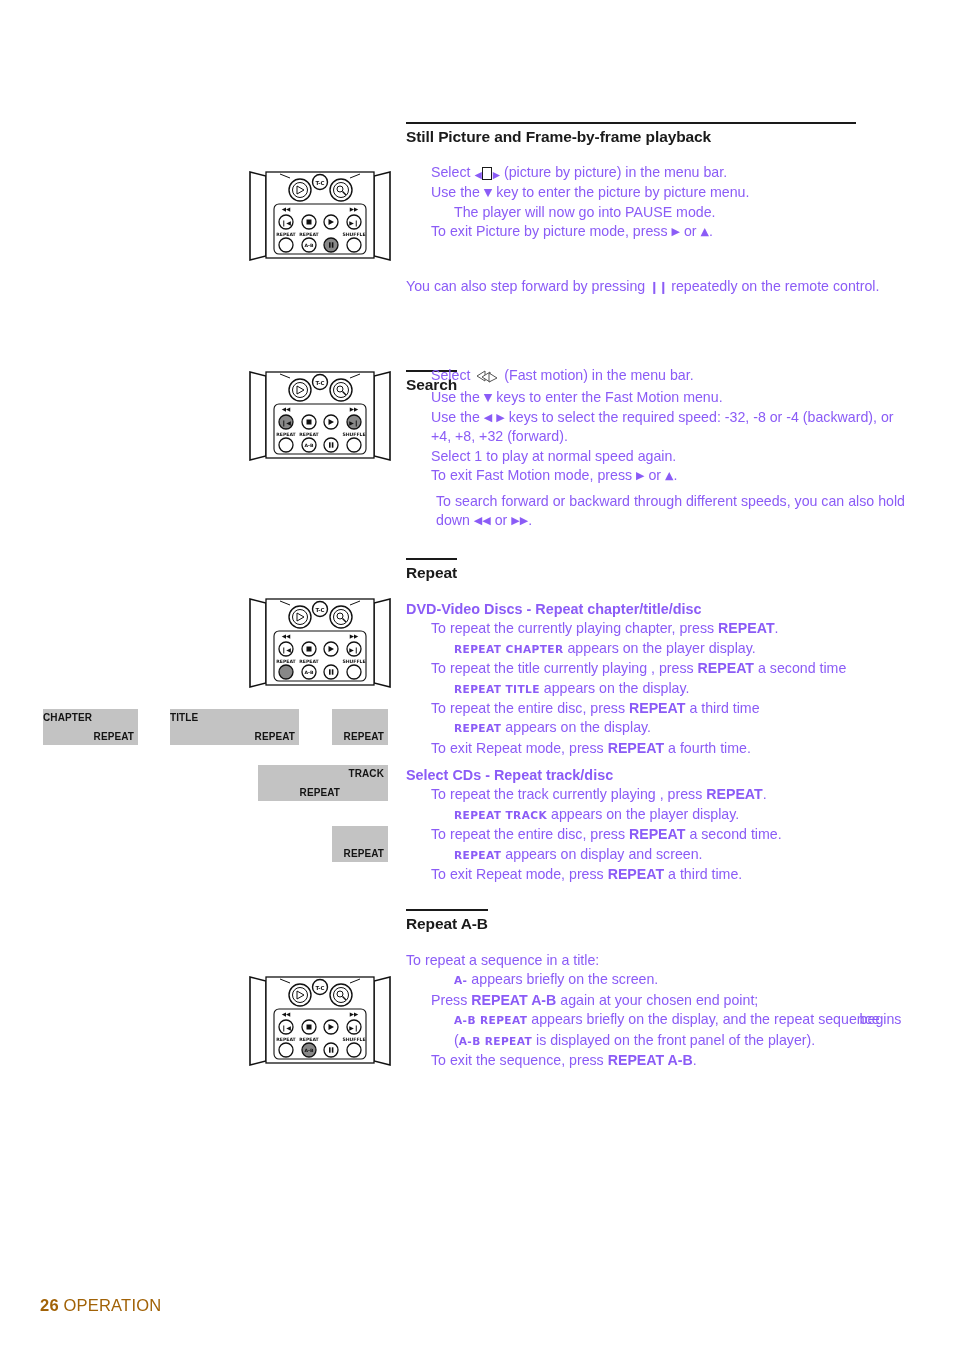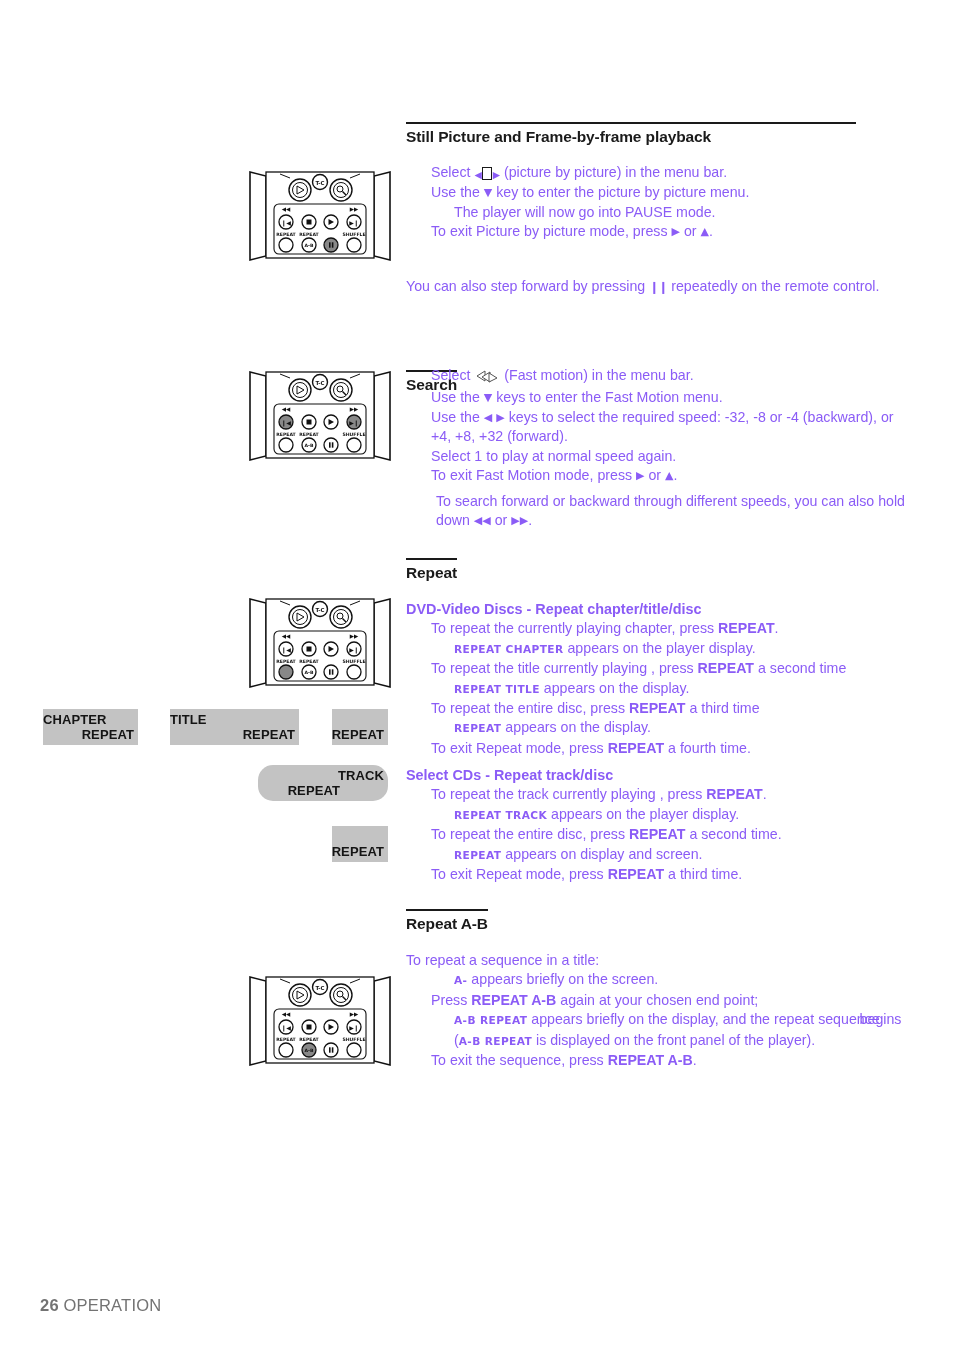--- a/index.html
+++ b/index.html
@@ -87,21 +87,21 @@
     margin: 0 2px;
   }
 
   
   .vfd {
     position: absolute;
     background: #c3c3c3;
     color: #141414;
     font-family: "Liberation Sans", sans-serif;
     font-weight: bold;
-    font-size: 13px;
+    font-size: 10px;
     letter-spacing: 0.1px;
     box-sizing: border-box;
   }
   .vfd .ln {
     position: absolute;
     white-space: nowrap;
   }
 
   
   .remote {
@@ -111,21 +111,21 @@
   }
   .remote svg { display: block; }
 
   
   .footer {
     position: absolute;
     left: 40px;
     top: 1296px;
     font-size: 16.5px;
     letter-spacing: 0.2px;
-    color: #737373;
+    color: #a16207;
   }
   .footer .pg { font-weight: bold; }
   .footer .lbl { font-weight: normal; }
 </style>
 </head>
 <body>
 
 <div class="sec-head" style="left:406px; top:122px; width:450px;">Still Picture and Frame-by-frame playback</div>
 
 <div class="remote" style="left:246px; top:168px;">
@@ -303,21 +303,21 @@
 
 <div class="vfd" style="left:170px; top:709px; width:129px; height:36px;">
   <span class="ln" style="left:0px; top:3px;">TITLE</span>
   <span class="ln" style="right:4px; bottom:3px;">REPEAT</span>
 </div>
 
 <div class="vfd" style="left:332px; top:709px; width:56px; height:36px;">
   <span class="ln" style="right:4px; bottom:3px;">REPEAT</span>
 </div>
 
-<div class="vfd" style="left:258px; top:765px; width:130px; height:36px;border-radius:15px;">
+<div class="vfd" style="left:258px; top:765px; width:130px; height:36px;">
   <span class="ln" style="right:4px; top:3px;">TRACK</span>
   <span class="ln" style="right:48px; bottom:3px;">REPEAT</span>
 </div>
 
 <div class="vfd" style="left:332px; top:826px; width:56px; height:36px;">
   <span class="ln" style="right:4px; bottom:3px;">REPEAT</span>
 </div>
 
 <div class="body-block" style="left:406px; top:766px; width:505px;">
   <p class="sub-head">Select CDs - Repeat track/disc</p>

